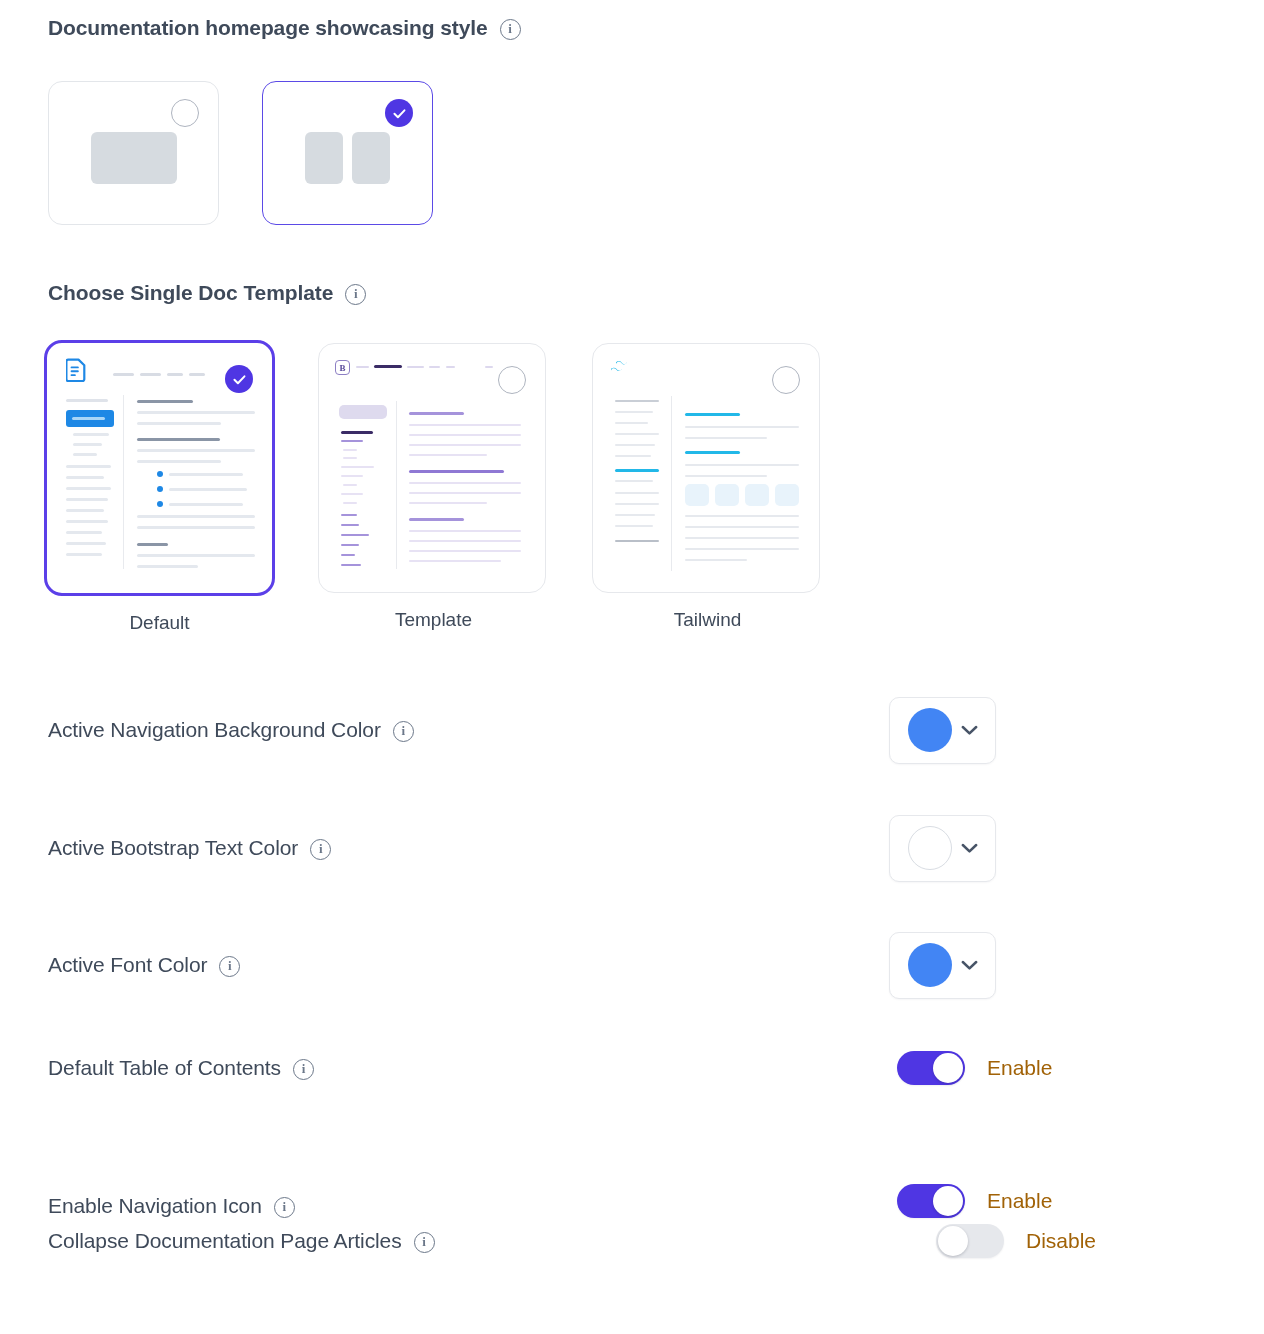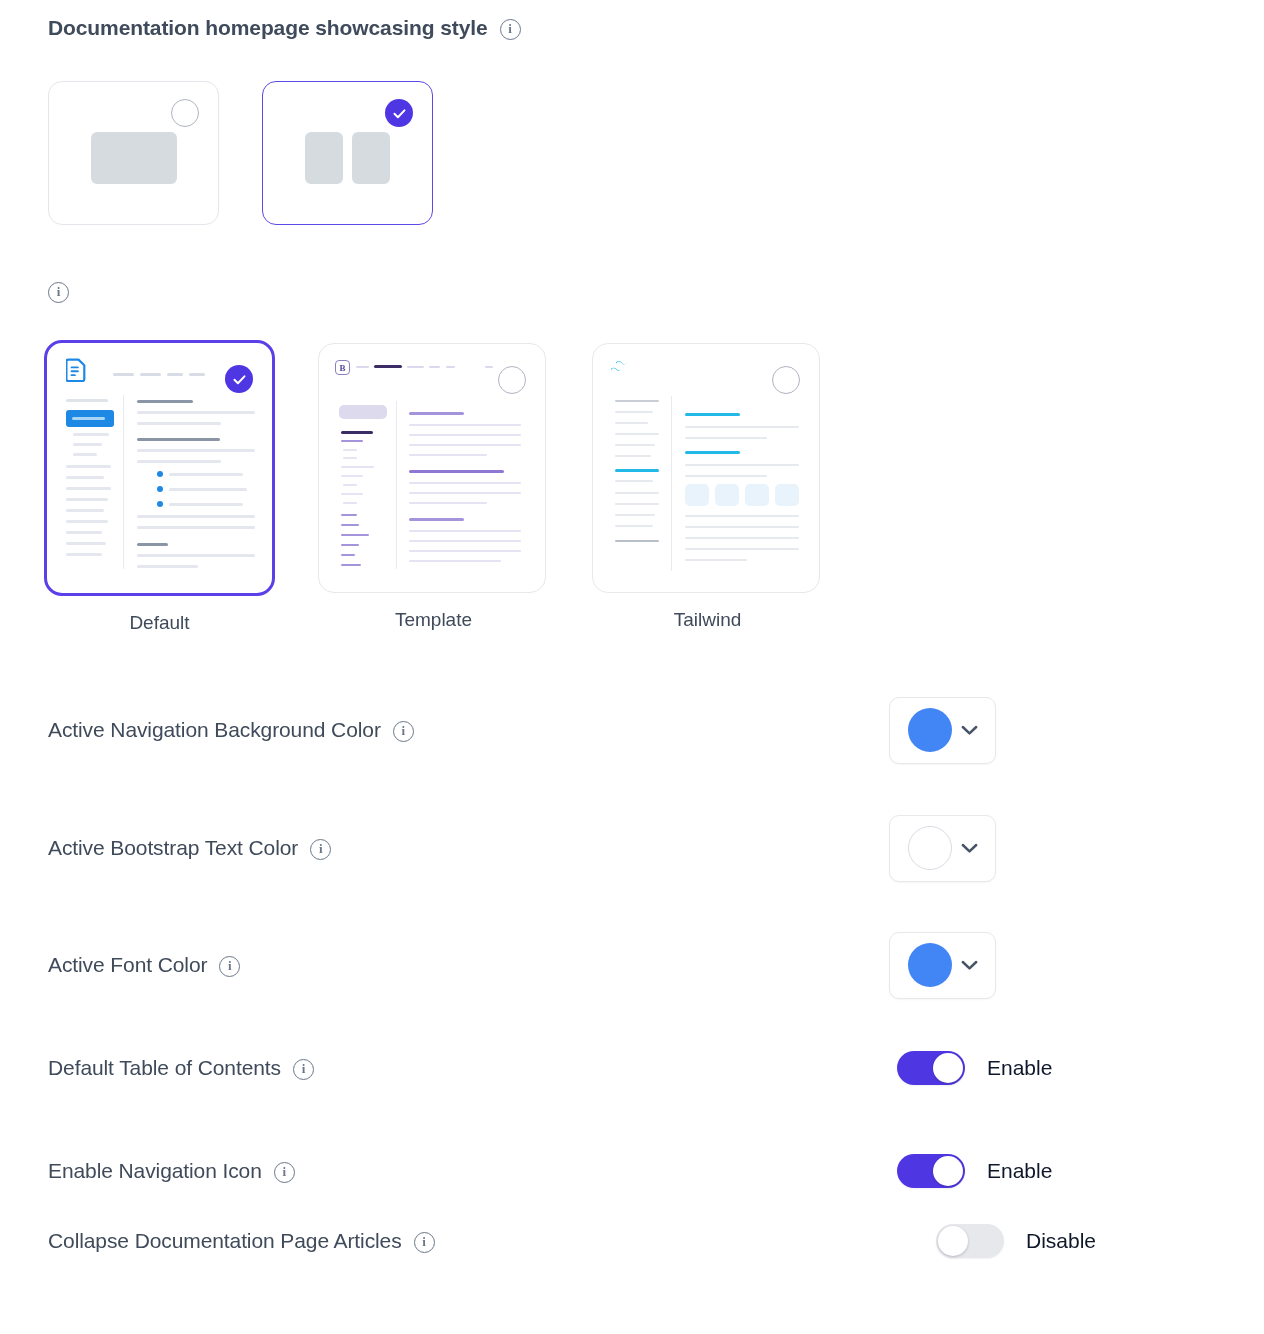--- a/index.html
+++ b/index.html
@@ -215,21 +215,21 @@
     width: 30px; height: 30px;
     border-radius: 50%;
     background: #fff;
     box-shadow: 0 1px 3px rgba(16,24,40,0.22);
   }
   .toggle.on { background: #4f36e3; }
   .toggle.on .knob { right: 2px; }
   .toggle.off { background: #e6e8ec; }
   .toggle.off .knob { left: 2px; }
   .toggle-text {
-    color: #0f172a;
+    color: #a16207;
     font-size: 21px;
     font-weight: 400;
   }
 </style>
 </head>
 <body>
 
 <div class="page">
 
   <div class="section-heading" style="position:absolute;left:48px;top:16px;">
@@ -256,20 +256,21 @@
       </div>
       <div class="hp-shapes">
         <div class="hp-block half"></div>
         <div class="hp-block half"></div>
       </div>
     </div>
 
   </div>
 
   <div class="section-heading tmpl-heading">
+    <span>Choose Single Doc Template</span>
     <span class="info-icon">
         <span>i</span>
       </span>
   </div>
 
   <div class="tmpl-row">
 
     <div class="tmpl-item">
       <div class="tmpl-card selected">
         <div class="tmpl-check checked">
@@ -500,21 +501,21 @@
         </span>
     </div>
     <div class="prop-control" style="left:849px;">
       <div class="toggle on">
         <span class="knob"></span>
       </div>
       <span class="toggle-text">Enable</span>
     </div>
   </div>
 
-  <div class="prop-row" style="top:1154px;height:34px;">
+  <div class="prop-row" style="top:1184px;height:34px;align-items:flex-end;">
     <div class="prop-label">
       <span>Enable Navigation Icon</span>
       <span class="info-icon">
           <span>i</span>
         </span>
     </div>
     <div class="prop-control" style="left:849px;">
       <div class="toggle on">
         <span class="knob"></span>
       </div>

